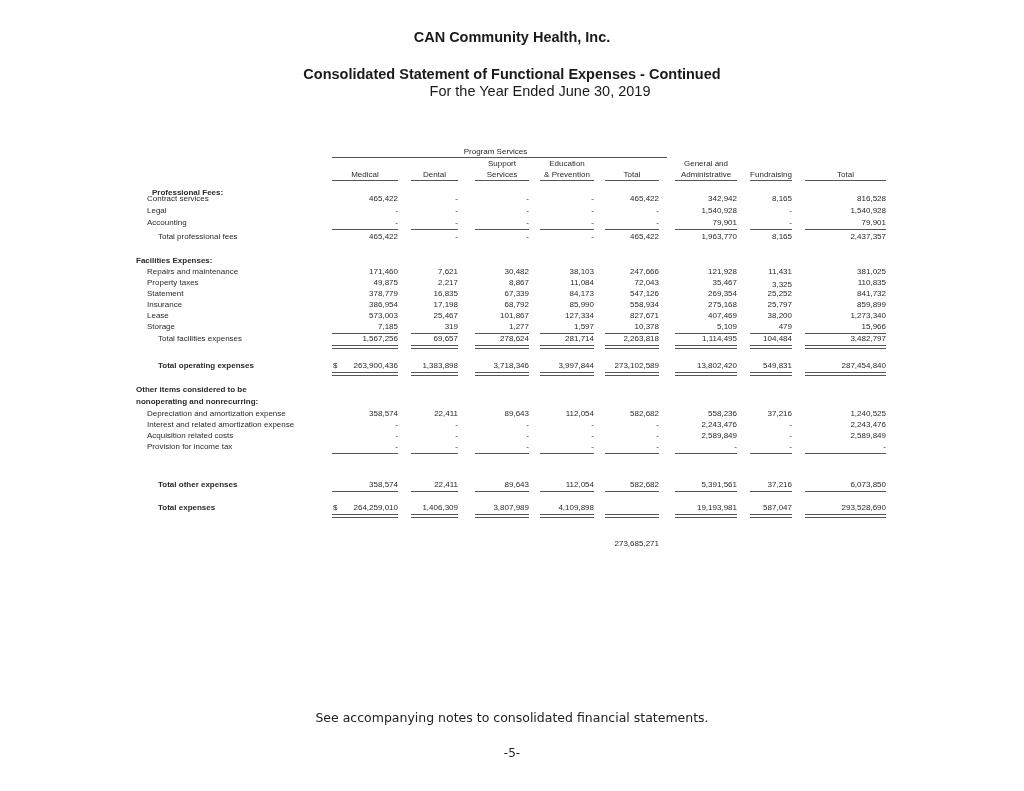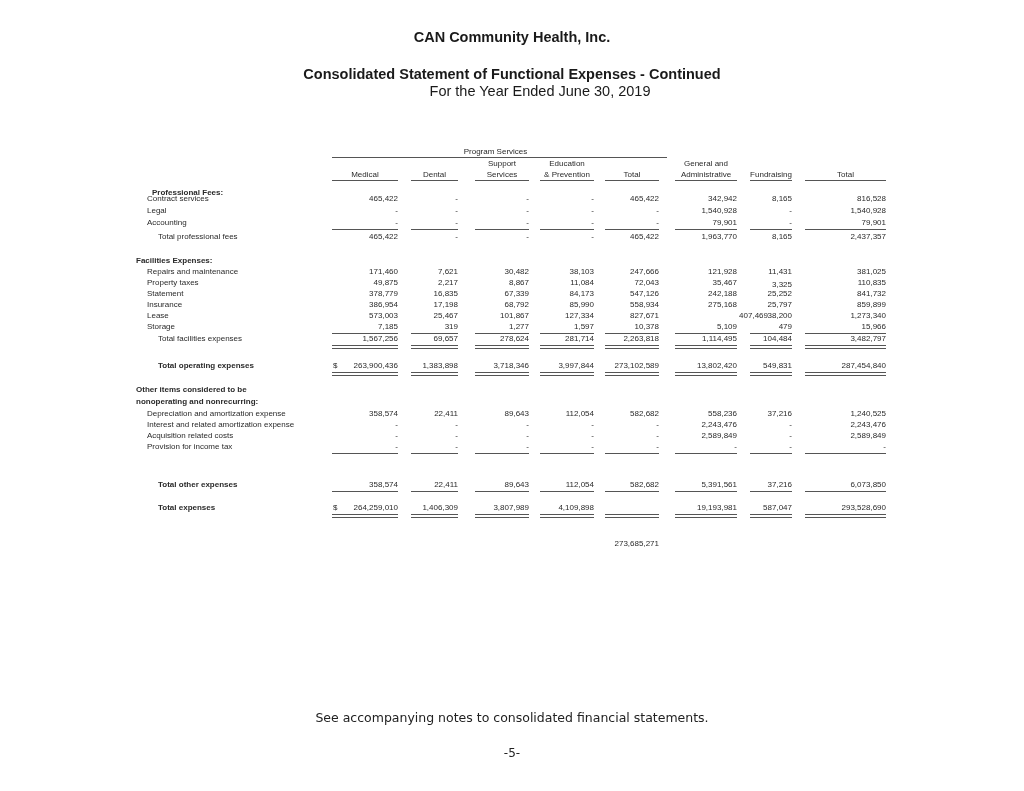--- a/index.html
+++ b/index.html
@@ -120,39 +120,39 @@
     <div class="cell num" style="top: 278px; left: 605px; width: 54px;">72,043</div>
     <div class="cell num" style="top: 278px; left: 675px; width: 62px;">35,467</div>
     <div class="cell num" style="top: 280px; left: 750px; width: 42px;">3,325</div>
     <div class="cell num" style="top: 278px; left: 805px; width: 81px;">110,835</div>
     <div class="cell lbl i1" style="top: 289px;">Statement</div>
     <div class="cell num" style="top: 289px; left: 332px; width: 66px;">378,779</div>
     <div class="cell num" style="top: 289px; left: 411px; width: 47px;">16,835</div>
     <div class="cell num" style="top: 289px; left: 475px; width: 54px;">67,339</div>
     <div class="cell num" style="top: 289px; left: 540px; width: 54px;">84,173</div>
     <div class="cell num" style="top: 289px; left: 605px; width: 54px;">547,126</div>
-    <div class="cell num" style="top: 289px; left: 675px; width: 62px;">242,188</div>
+    <div class="cell num" style="top: 289px; left: 675px; width: 62px;">269,354</div>
     <div class="cell num" style="top: 289px; left: 750px; width: 42px;">25,252</div>
     <div class="cell num" style="top: 289px; left: 805px; width: 81px;">841,732</div>
     <div class="cell lbl i1" style="top: 300px;">Insurance</div>
     <div class="cell num" style="top: 300px; left: 332px; width: 66px;">386,954</div>
     <div class="cell num" style="top: 300px; left: 411px; width: 47px;">17,198</div>
     <div class="cell num" style="top: 300px; left: 475px; width: 54px;">68,792</div>
     <div class="cell num" style="top: 300px; left: 540px; width: 54px;">85,990</div>
     <div class="cell num" style="top: 300px; left: 605px; width: 54px;">558,934</div>
     <div class="cell num" style="top: 300px; left: 675px; width: 62px;">275,168</div>
     <div class="cell num" style="top: 300px; left: 750px; width: 42px;">25,797</div>
     <div class="cell num" style="top: 300px; left: 805px; width: 81px;">859,899</div>
     <div class="cell lbl i1" style="top: 311px;">Lease</div>
     <div class="cell num" style="top: 311px; left: 332px; width: 66px;">573,003</div>
     <div class="cell num" style="top: 311px; left: 411px; width: 47px;">25,467</div>
     <div class="cell num" style="top: 311px; left: 475px; width: 54px;">101,867</div>
     <div class="cell num" style="top: 311px; left: 540px; width: 54px;">127,334</div>
     <div class="cell num" style="top: 311px; left: 605px; width: 54px;">827,671</div>
-    <div class="cell num" style="top: 311px; left: 706px; width: 62px;">407,469</div>
+    <div class="cell num" style="top: 311px; left: 675px; width: 62px;">407,469</div>
     <div class="cell num" style="top: 311px; left: 750px; width: 42px;">38,200</div>
     <div class="cell num" style="top: 311px; left: 805px; width: 81px;">1,273,340</div>
     <div class="cell lbl i1" style="top: 322px;">Storage</div>
     <div class="cell num" style="top: 322px; left: 332px; width: 66px;">7,185</div>
     <div class="cell num" style="top: 322px; left: 411px; width: 47px;">319</div>
     <div class="cell num" style="top: 322px; left: 475px; width: 54px;">1,277</div>
     <div class="cell num" style="top: 322px; left: 540px; width: 54px;">1,597</div>
     <div class="cell num" style="top: 322px; left: 605px; width: 54px;">10,378</div>
     <div class="cell num" style="top: 322px; left: 675px; width: 62px;">5,109</div>
     <div class="cell num" style="top: 322px; left: 750px; width: 42px;">479</div>

